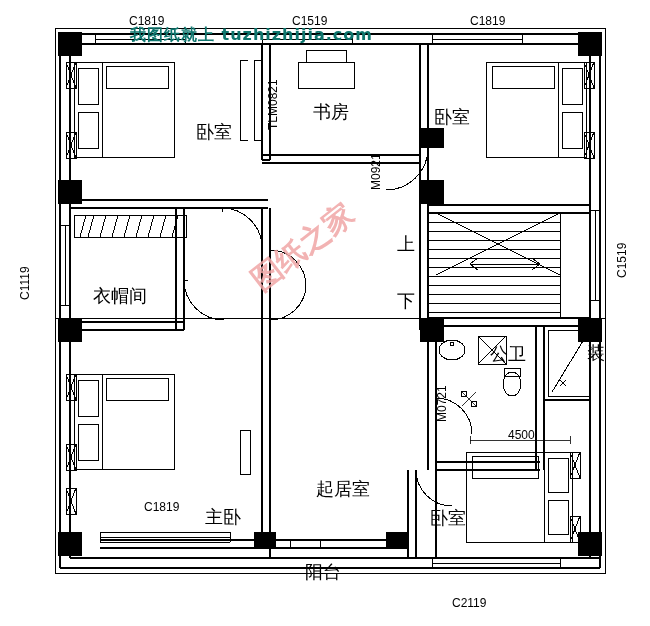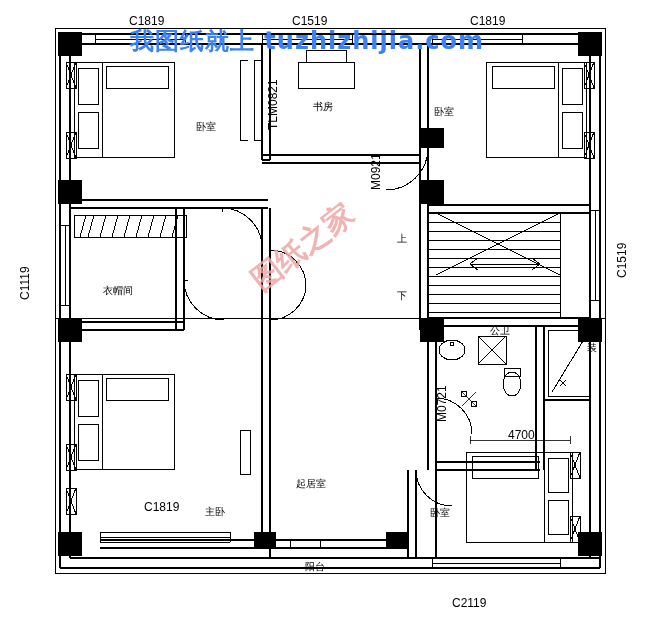--- a/index.html
+++ b/index.html
@@ -1,24 +1,24 @@
 <!DOCTYPE html>
 <html><head>
 <meta charset="utf-8">
 <style>
   html,body{margin:0;padding:0;background:#ffffff;}
   body{width:650px;height:626px;position:relative;overflow:hidden;
        font-family:"Liberation Sans","DejaVu Sans",sans-serif;}
   .plan{position:absolute;left:0;top:0;width:650px;height:626px;}
   .lbl{position:absolute;font-size:12px;color:#000;white-space:nowrap;}
-  .lbl.cn{font-family:Liberation Sans, sans-serif;font-size:10px;}
+  .lbl.cn{font-family:Liberation Sans, sans-serif;font-size:18px;}
   .vert2{transform:rotate(-90deg);transform-origin:left top;}
   .wm{position:absolute;font-family:"DejaVu Sans","Liberation Sans",sans-serif;
       font-weight:bold;white-space:nowrap;}
-  .wm-top{left:130px;top:25px;font-size:24px;color:#3b82f6;letter-spacing:1px;}
+  .wm-top{left:130px;top:25px;font-size:16px;color:#0f766e;letter-spacing:1px;}
   .wm-diag{left:243px;top:268px;font-size:30px;color:#f0a6a6;
            transform:rotate(-38deg);transform-origin:left top;opacity:.85;}
 </style>
 </head>
 <body>
 
 <svg class="plan" viewBox="0 0 650 626">
   <g stroke="#000" fill="none" stroke-width="1" shape-rendering="crispEdges">
 
     <g>
@@ -265,31 +265,31 @@
   <div class="lbl vert2" style="left:18px;top:300px;">C1119</div>
 
   <div class="lbl vert2" style="left:615px;top:278px;">C1519</div>
 
   <div class="lbl" style="left:144px;top:500px;">C1819</div>
   <div class="lbl" style="left:452px;top:596px;">C2119</div>
 
   <div class="lbl vert2" style="left:266px;top:130px;">TLM0821</div>
   <div class="lbl vert2" style="left:369px;top:190px;">M0921</div>
   <div class="lbl vert2" style="left:435px;top:422px;">M0721</div>
-  <div class="lbl" style="left:508px;top:428px;">4700</div>
+  <div class="lbl" style="left:508px;top:428px;">4500</div>
 
   <div class="lbl cn" style="left:196px;top:120px;">卧室</div>
   <div class="lbl cn" style="left:313px;top:100px;">书房</div>
   <div class="lbl cn" style="left:434px;top:105px;">卧室</div>
-  <div class="lbl cn" style="left:103px;top:284px;">衣帽间</div>
+  <div class="lbl cn" style="left:93px;top:284px;">衣帽间</div>
   <div class="lbl cn" style="left:205px;top:505px;">主卧</div>
-  <div class="lbl cn" style="left:296px;top:477px;">起居室</div>
+  <div class="lbl cn" style="left:316px;top:477px;">起居室</div>
   <div class="lbl cn" style="left:430px;top:506px;">卧室</div>
   <div class="lbl cn" style="left:305px;top:560px;">阳台</div>
-  <div class="lbl cn" style="left:490px;top:324px;">公卫</div>
+  <div class="lbl cn" style="left:490px;top:342px;">公卫</div>
   <div class="lbl cn" style="left:587px;top:341px;">装</div>
 
   <div class="lbl cn" style="left:397px;top:232px;">上</div>
   <div class="lbl cn" style="left:397px;top:289px;">下</div>
 </div>
 
 <div class="wm wm-top">我图纸就上 tuzhizhijia.com</div>
 <div class="wm wm-diag">图纸之家</div>
 
 </body></html>

